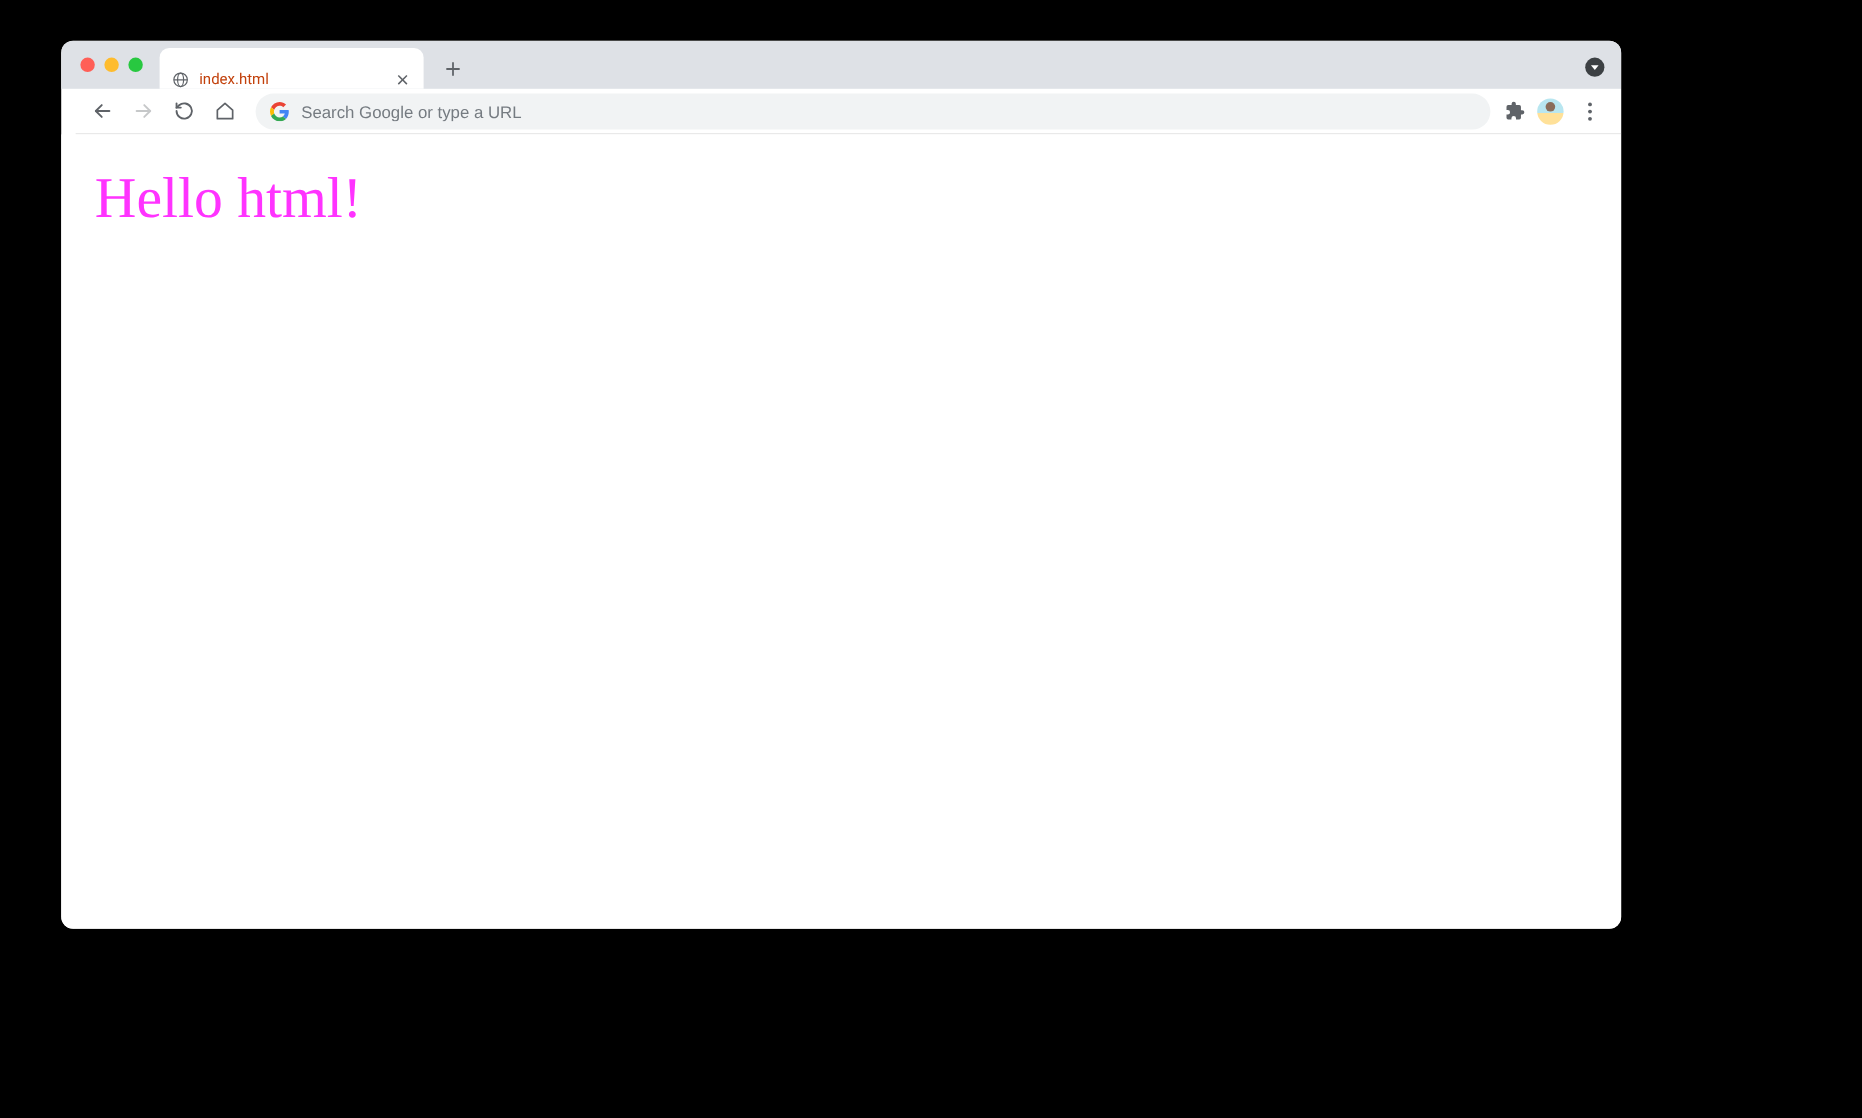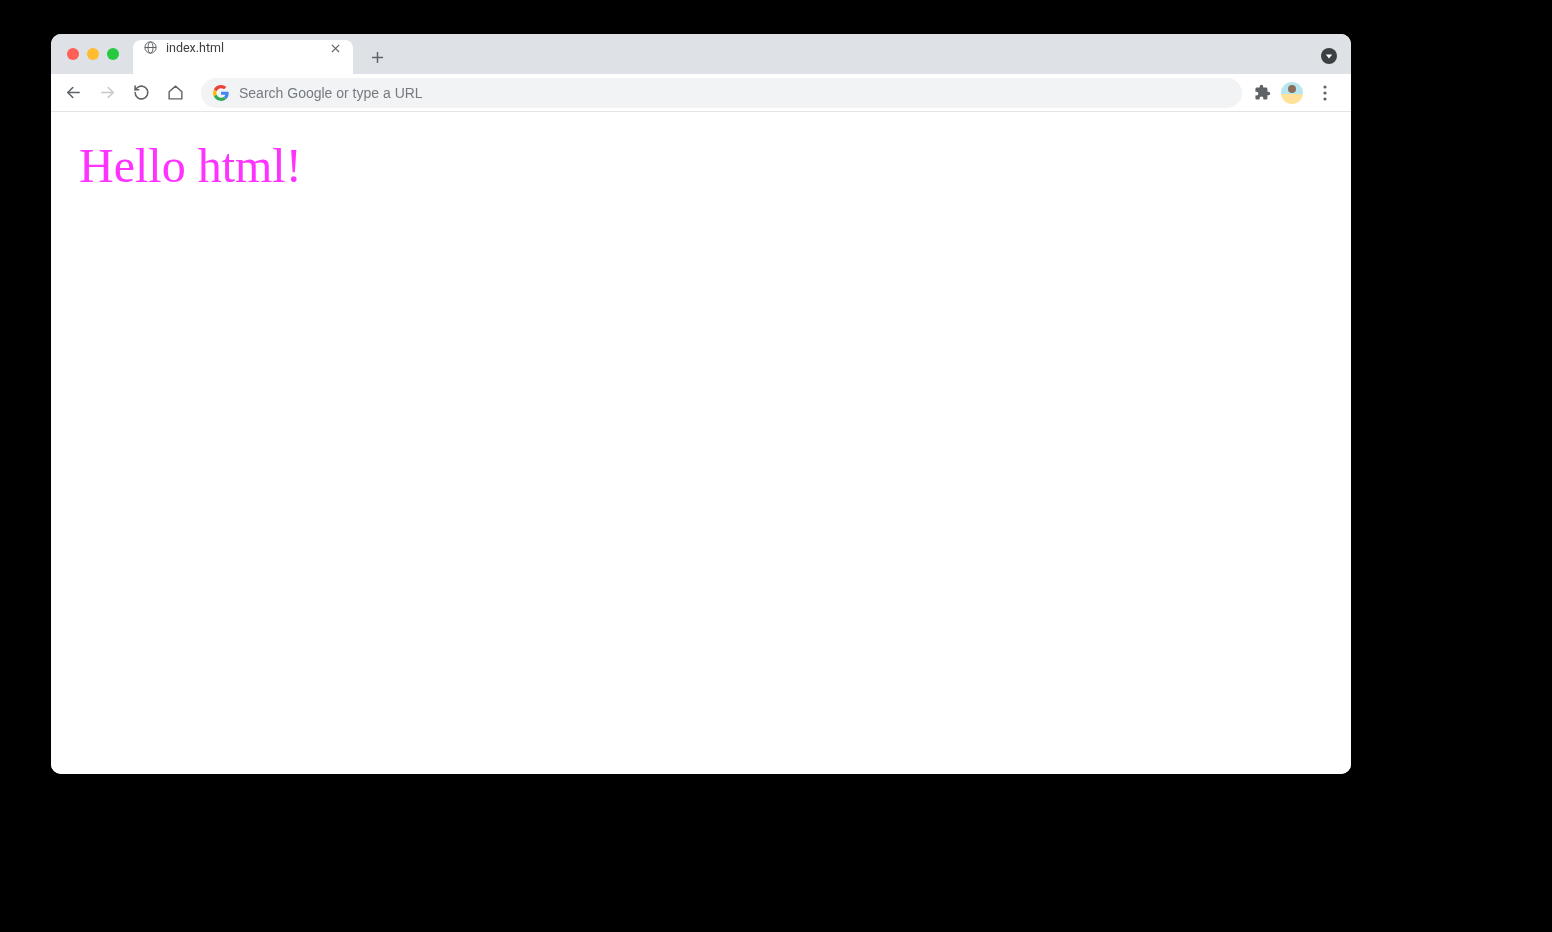--- a/index.html
+++ b/index.html
@@ -49,25 +49,25 @@
     .traffic-red { background: #ff5f57; }
     .traffic-yellow { background: #febc2e; }
     .traffic-green { background: #28c840; }
     .tab {
       margin-left: 82px;
       height: 34px;
       width: 220px;
       background: #fff;
       border-radius: 8px 8px 0 0;
       display: flex;
-      align-items: flex-start;
+      align-items: flex-end;
       padding: 0 10px;
       gap: 8px;
       font-size: 12.5px;
-      color: #404040;
+      color: #c2410c;
       position: relative;
     }
     .tab .globe-icon svg {
       width: 15px;
       height: 15px;
       display: block;
     }
     .tab-title {
       flex: 1;
       white-space: nowrap;
@@ -119,20 +119,21 @@
       height: 8px;
     }
     .toolbar {
       height: 38px;
       background: #fff;
       border-bottom: 1px solid #e4e4e4;
       display: flex;
       align-items: center;
       padding: 0 8px;
       gap: 6px;
+      margin-left: 12px;
     }
     .nav-btn {
       width: 28px;
       height: 28px;
       display: flex;
       align-items: center;
       justify-content: center;
       border-radius: 50%;
       cursor: pointer;
     }

